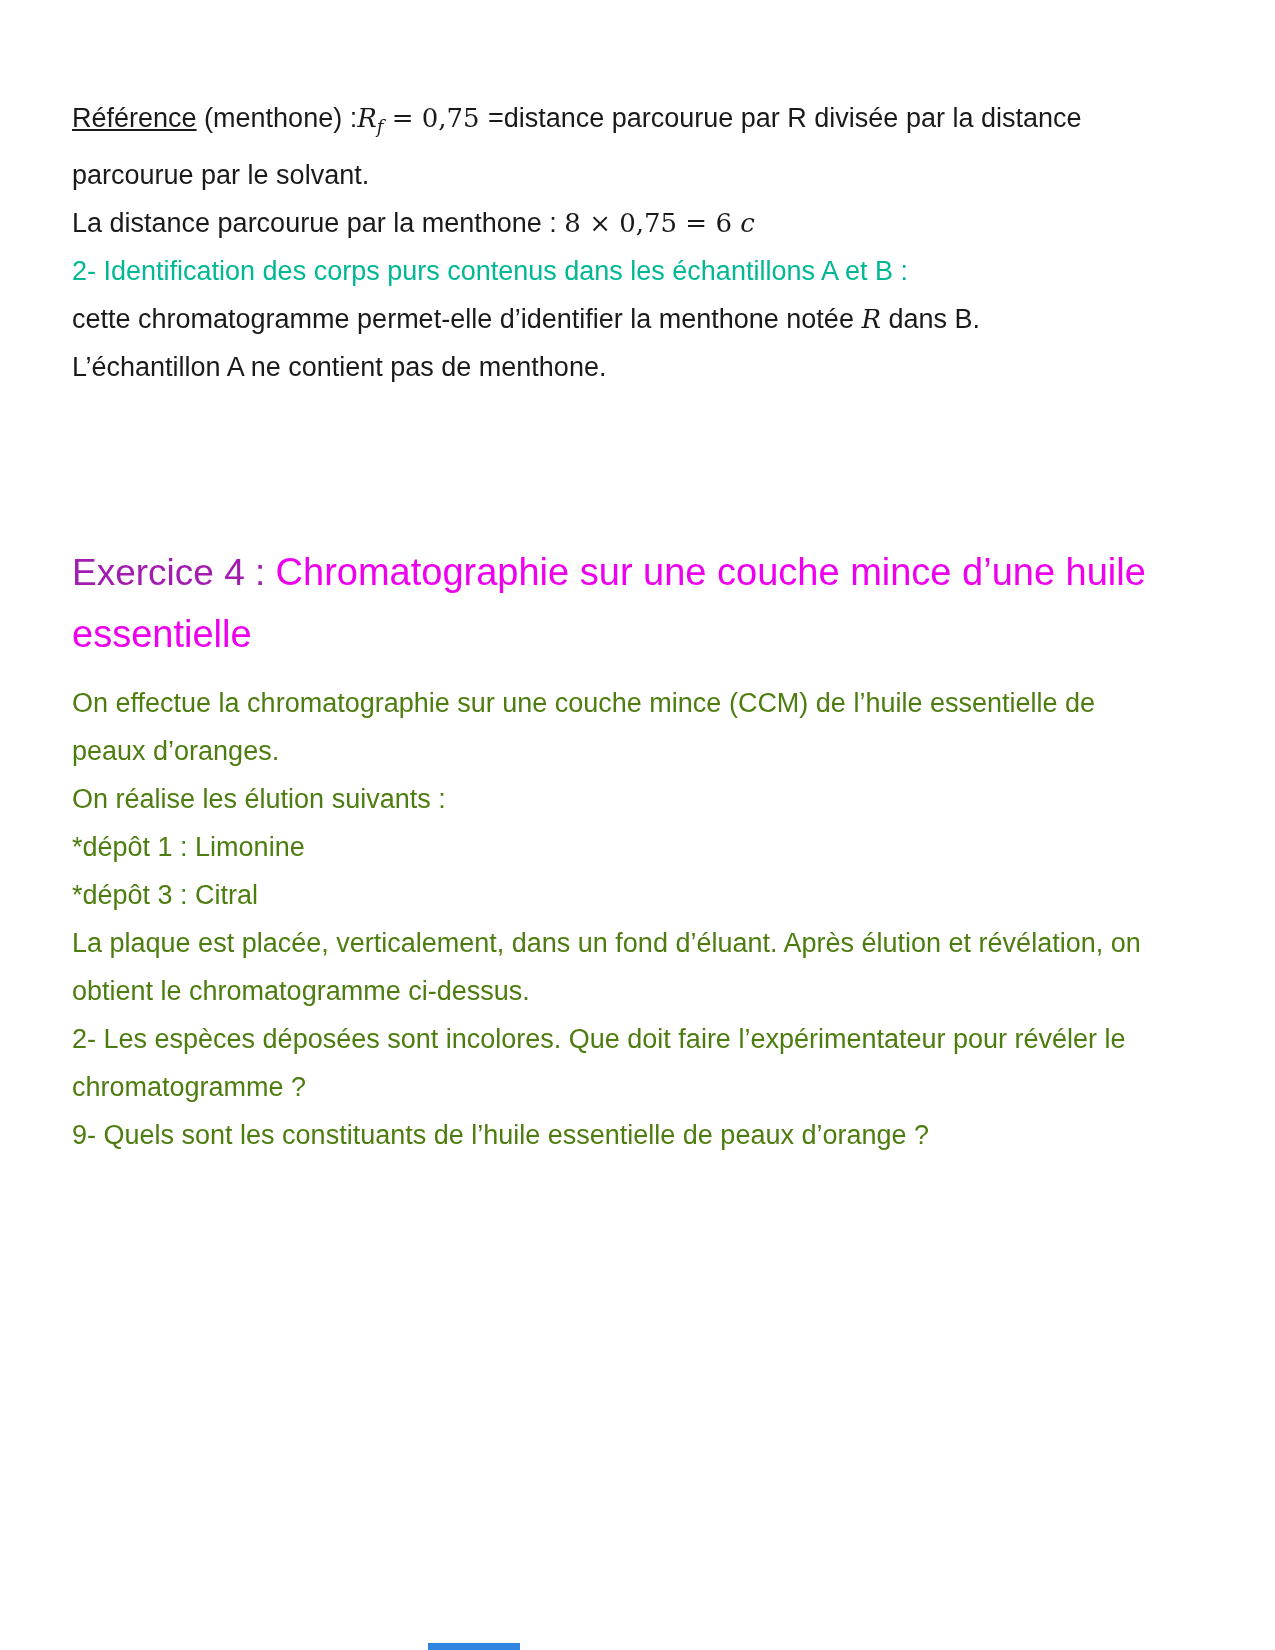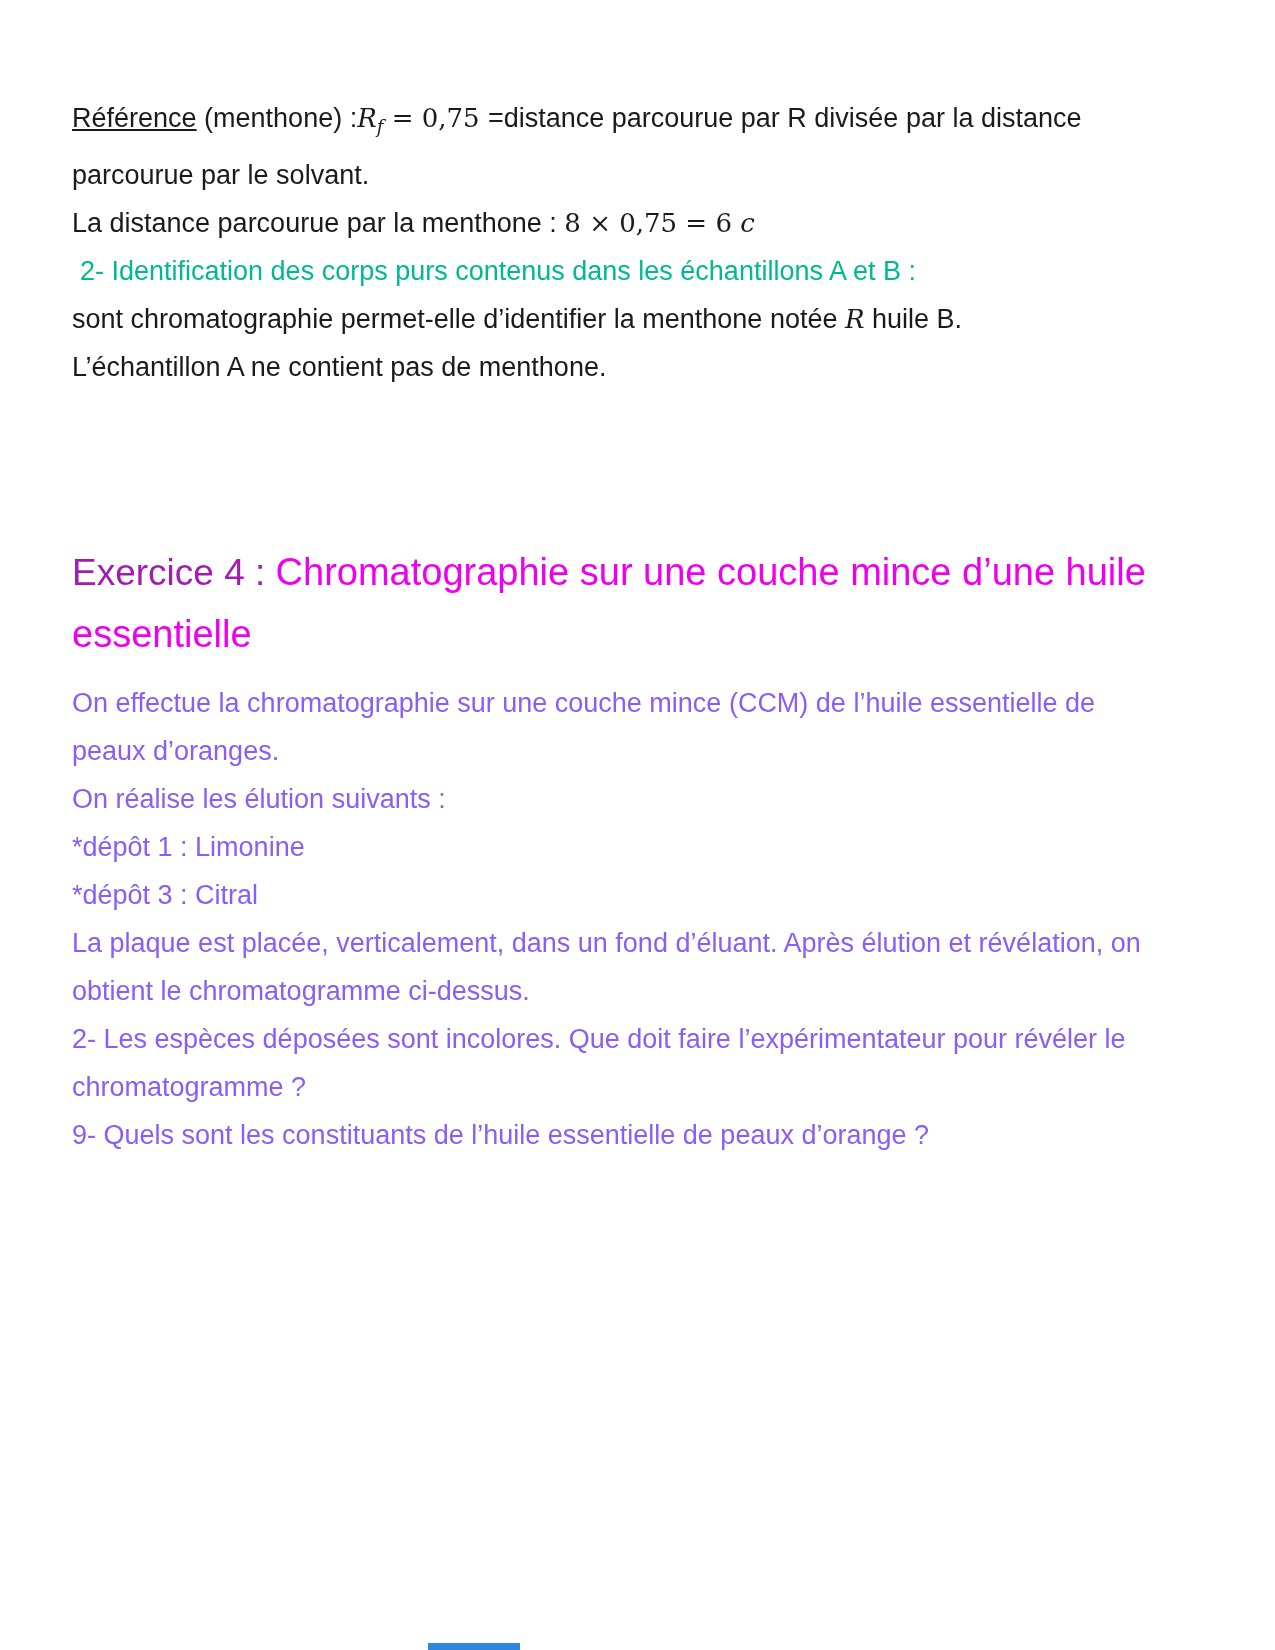--- a/index.html
+++ b/index.html
@@ -35,22 +35,22 @@
   .math-upright {
     font-family: "DejaVu Serif", serif;
     font-style: normal;
     font-size: 26px;
   }
   sub.math-sub {
     font-family: "DejaVu Serif", serif;
     font-style: italic;
     font-size: 18px;
   }
-  .green-heading { color: #00B894; margin-left: 8px; }
-  .blue-text { color: #8b5cf6; }
+  .green-heading { color: #00B894; }
+  .blue-text { color: #4d7c0f; }
   .section-exercise { margin-top: 152px; }
   .exercise-title-line {
     margin: 0 0 12px 0;
     line-height: 58px;
     font-size: 27px;
   }
   .exercise-title {
     color: #a21caf;
     font-size: 37px;
   }
@@ -72,21 +72,21 @@
 
 <div class="page">
 
   <div>
     <p><span class="underline">Référence</span><span> (menthone) :</span><span class="math">R</span><sub class="math-sub">f</sub><span class="math-upright"> = 0,75 </span><span>=distance parcourue par R divisée par la distance parcourue par le solvant.</span></p>
 
     <p><span>La distance parcourue par la menthone : </span><span class="math-upright">8 × 0,75 = 6 </span><span class="math">c</span></p>
 
     <p class="green-heading">2- Identification des corps purs contenus dans les échantillons A et B :</p>
 
-    <p><span>sont chromatographie permet-elle d’identifier la menthone notée </span><span class="math">R</span><span> huile B.</span></p>
+    <p><span>cette chromatogramme permet-elle d’identifier la menthone notée </span><span class="math">R</span><span> dans B.</span></p>
 
     <p>L’échantillon A ne contient pas de menthone.</p>
   </div>
 
   <div class="section-exercise">
     <p class="exercise-title-line"><span class="exercise-title">Exercice 4 : </span><span class="exercise-subtitle">Chromatographie sur une couche mince d’une huile essentielle</span></p>
 
     <p class="blue-text">On effectue la chromatographie sur une couche mince (CCM) de l’huile essentielle de peaux d’oranges.</p>
     <p class="blue-text">On réalise les élution suivants :</p>
     <p class="blue-text">*dépôt 1 : Limonine</p>

